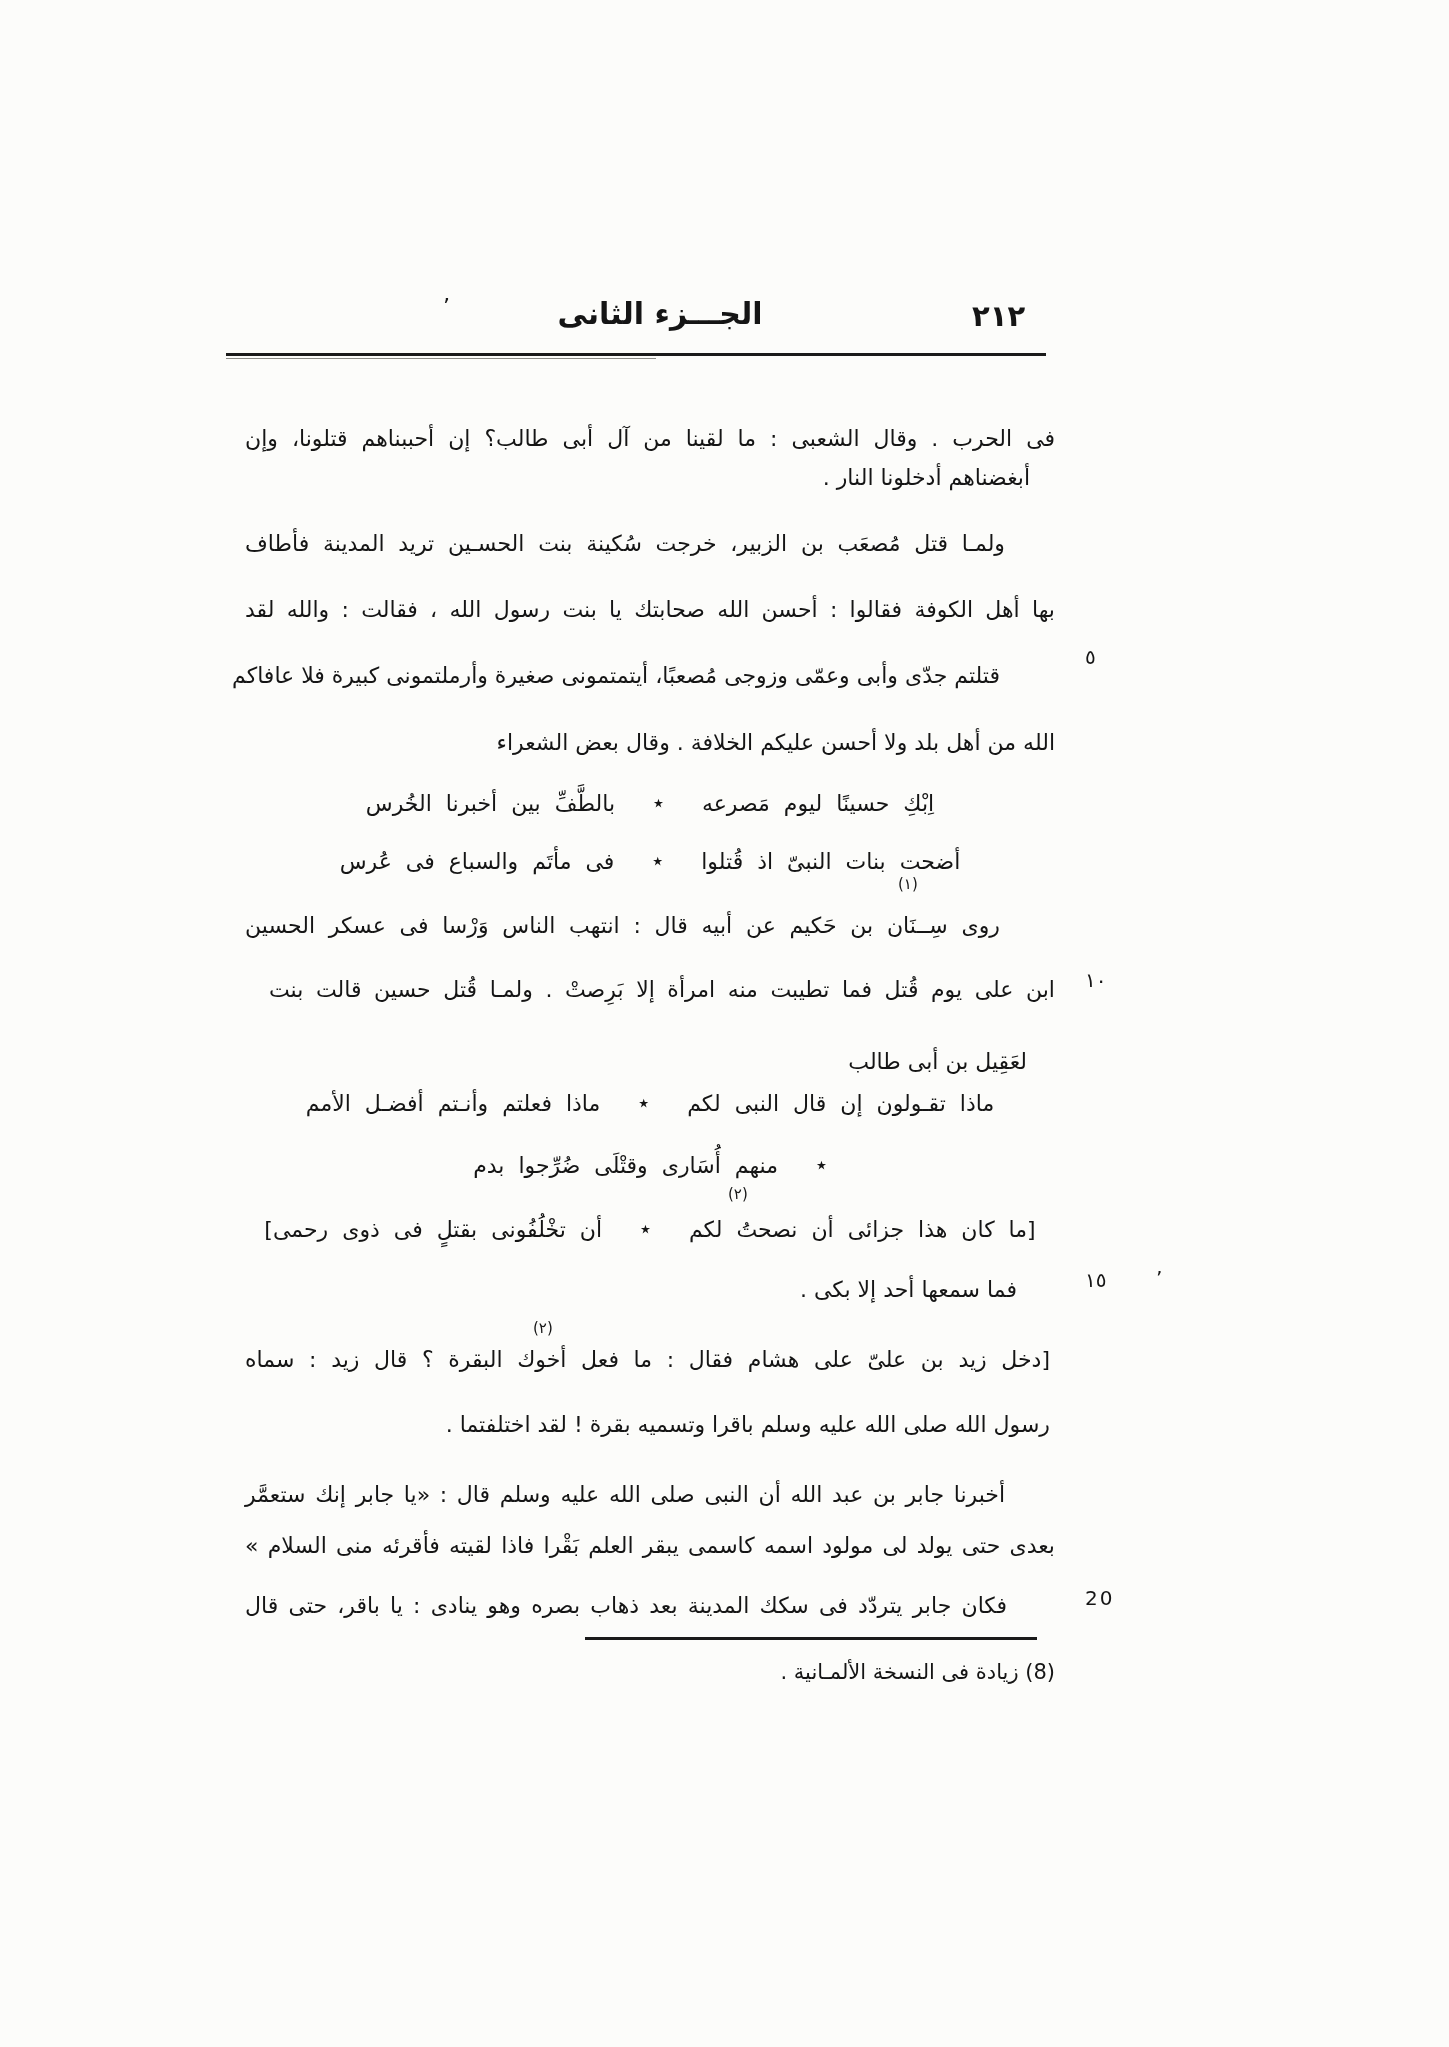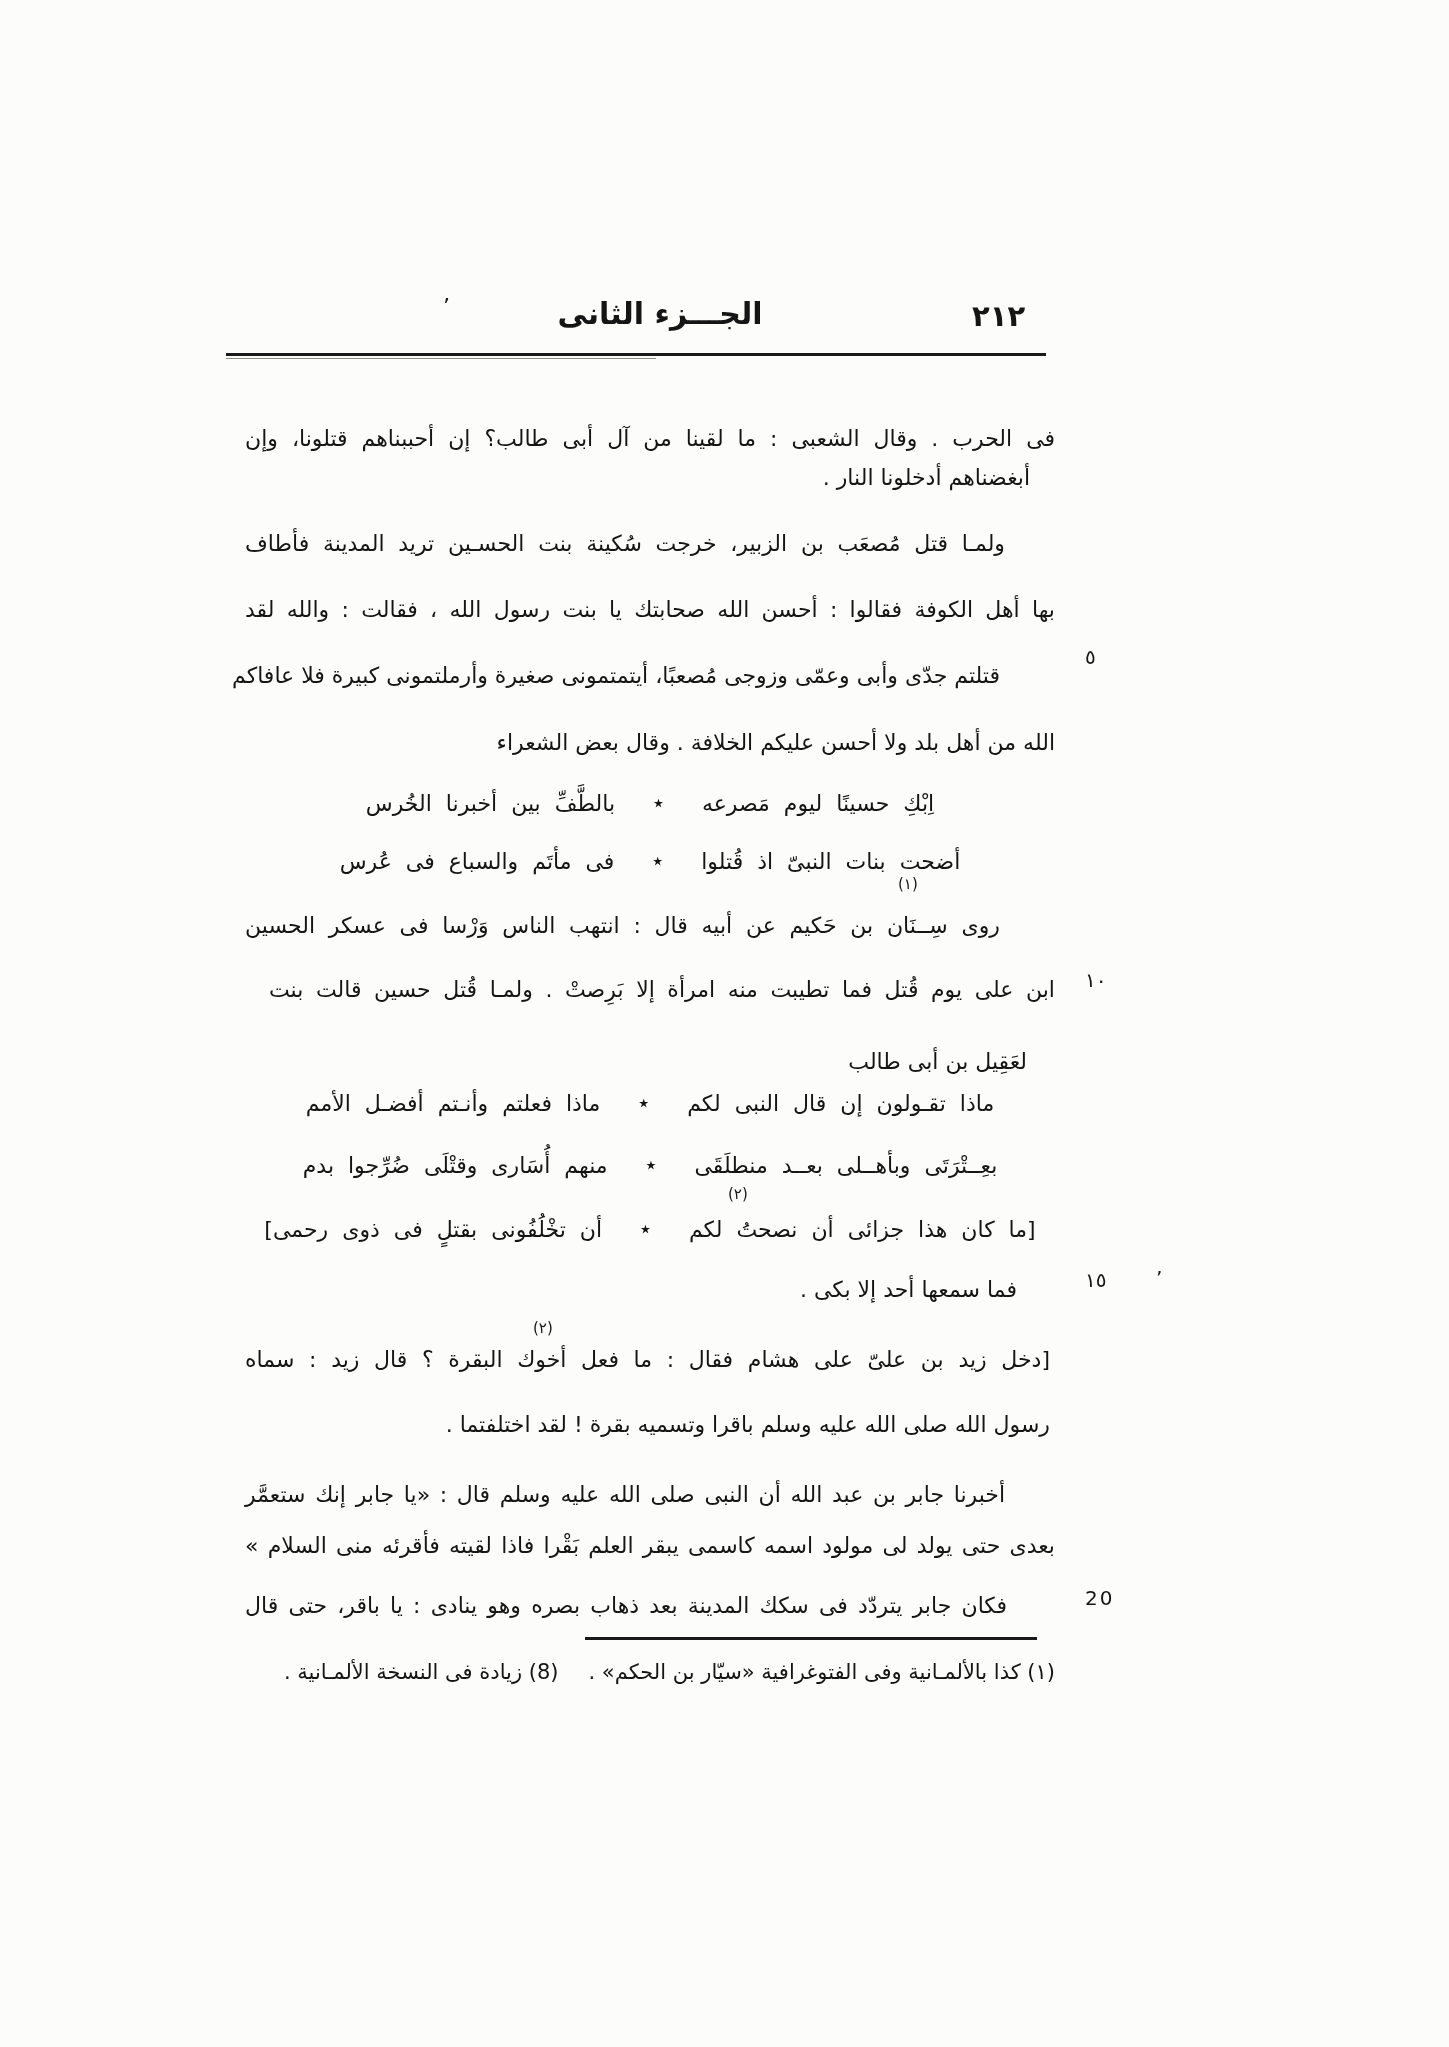--- a/index.html
+++ b/index.html
@@ -88,21 +88,20 @@
       </div>
       <div class="line mode-justify" style="top: 906px; right: 449px;">روى سِــنَان بن حَكيم عن أبيه قال : انتهب الناس وَرْسا فى عسكر الحسين</div>
       <div class="line mode-justify" style="top: 970px; right: 394px; margin-left: 24px;">ابن على يوم قُتل فما تطيبت منه امرأة إلا بَرِصتْ . ولمـا قُتل حسين قالت بنت</div>
       <div class="line mode-right" style="top: 1026px; right: 422px; margin-top: 16px;">لعَقِيل بن أبى طالب</div>
       <div class="line verse" style="top: 1084px;">
         <span>ماذا تقـولون إن قال النبى لكم</span>
         <span class="star">٭</span>
         <span>ماذا فعلتم وأنـتم أفضـل الأمم</span>
       </div>
       <div class="line verse" style="top: 1146px;">
-        <span>بعِــتْرَتَى وبأهــلى بعــد منطلَقَى</span>
         <span class="star">٭</span>
         <span>منهم أُسَارى وقتْلَى ضُرِّجوا بدم</span>
       </div>
       <div class="line verse" style="top: 1210px;">
         <span>[ما كان هذا جزائى أن نصحتُ لكم</span>
         <span class="star">٭</span>
         <span>أن تخْلُفُونى بقتلٍ فى ذوى رحمى]</span>
       </div>
       <div class="line mode-right" style="top: 1270px; right: 432px;">فما سمعها أحد إلا بكى .</div>
       <div class="line mode-justify" style="top: 1340px; right: 399px;">[دخل زيد بن علىّ على هشام فقال : ما فعل أخوك البقرة ؟ قال زيد : سماه</div>
@@ -116,17 +115,16 @@
       <div class="margin-num" style="left: 1085px; top: 1586px;">20</div>
       <div class="fn-marker" style="left: 898px; top: 876px;">(١)</div>
       <div class="fn-marker" style="left: 728px; top: 1186px;">(٢)</div>
       <div class="fn-marker" style="left: 533px; top: 1320px;">(٢)</div>
     </div>
 
   <div class="mid-stray">’</div>
 
   <div class="rule rule-foot"></div>
   <div class="footnote-line">
-    <span>(١) كذا بالألمـانية وفى الفتوغرافية «سيّار بن الحكم» .</span>
     <span>(8) زيادة فى النسخة الألمـانية .</span>
   </div>
 
 </div>
 
 </body></html>

